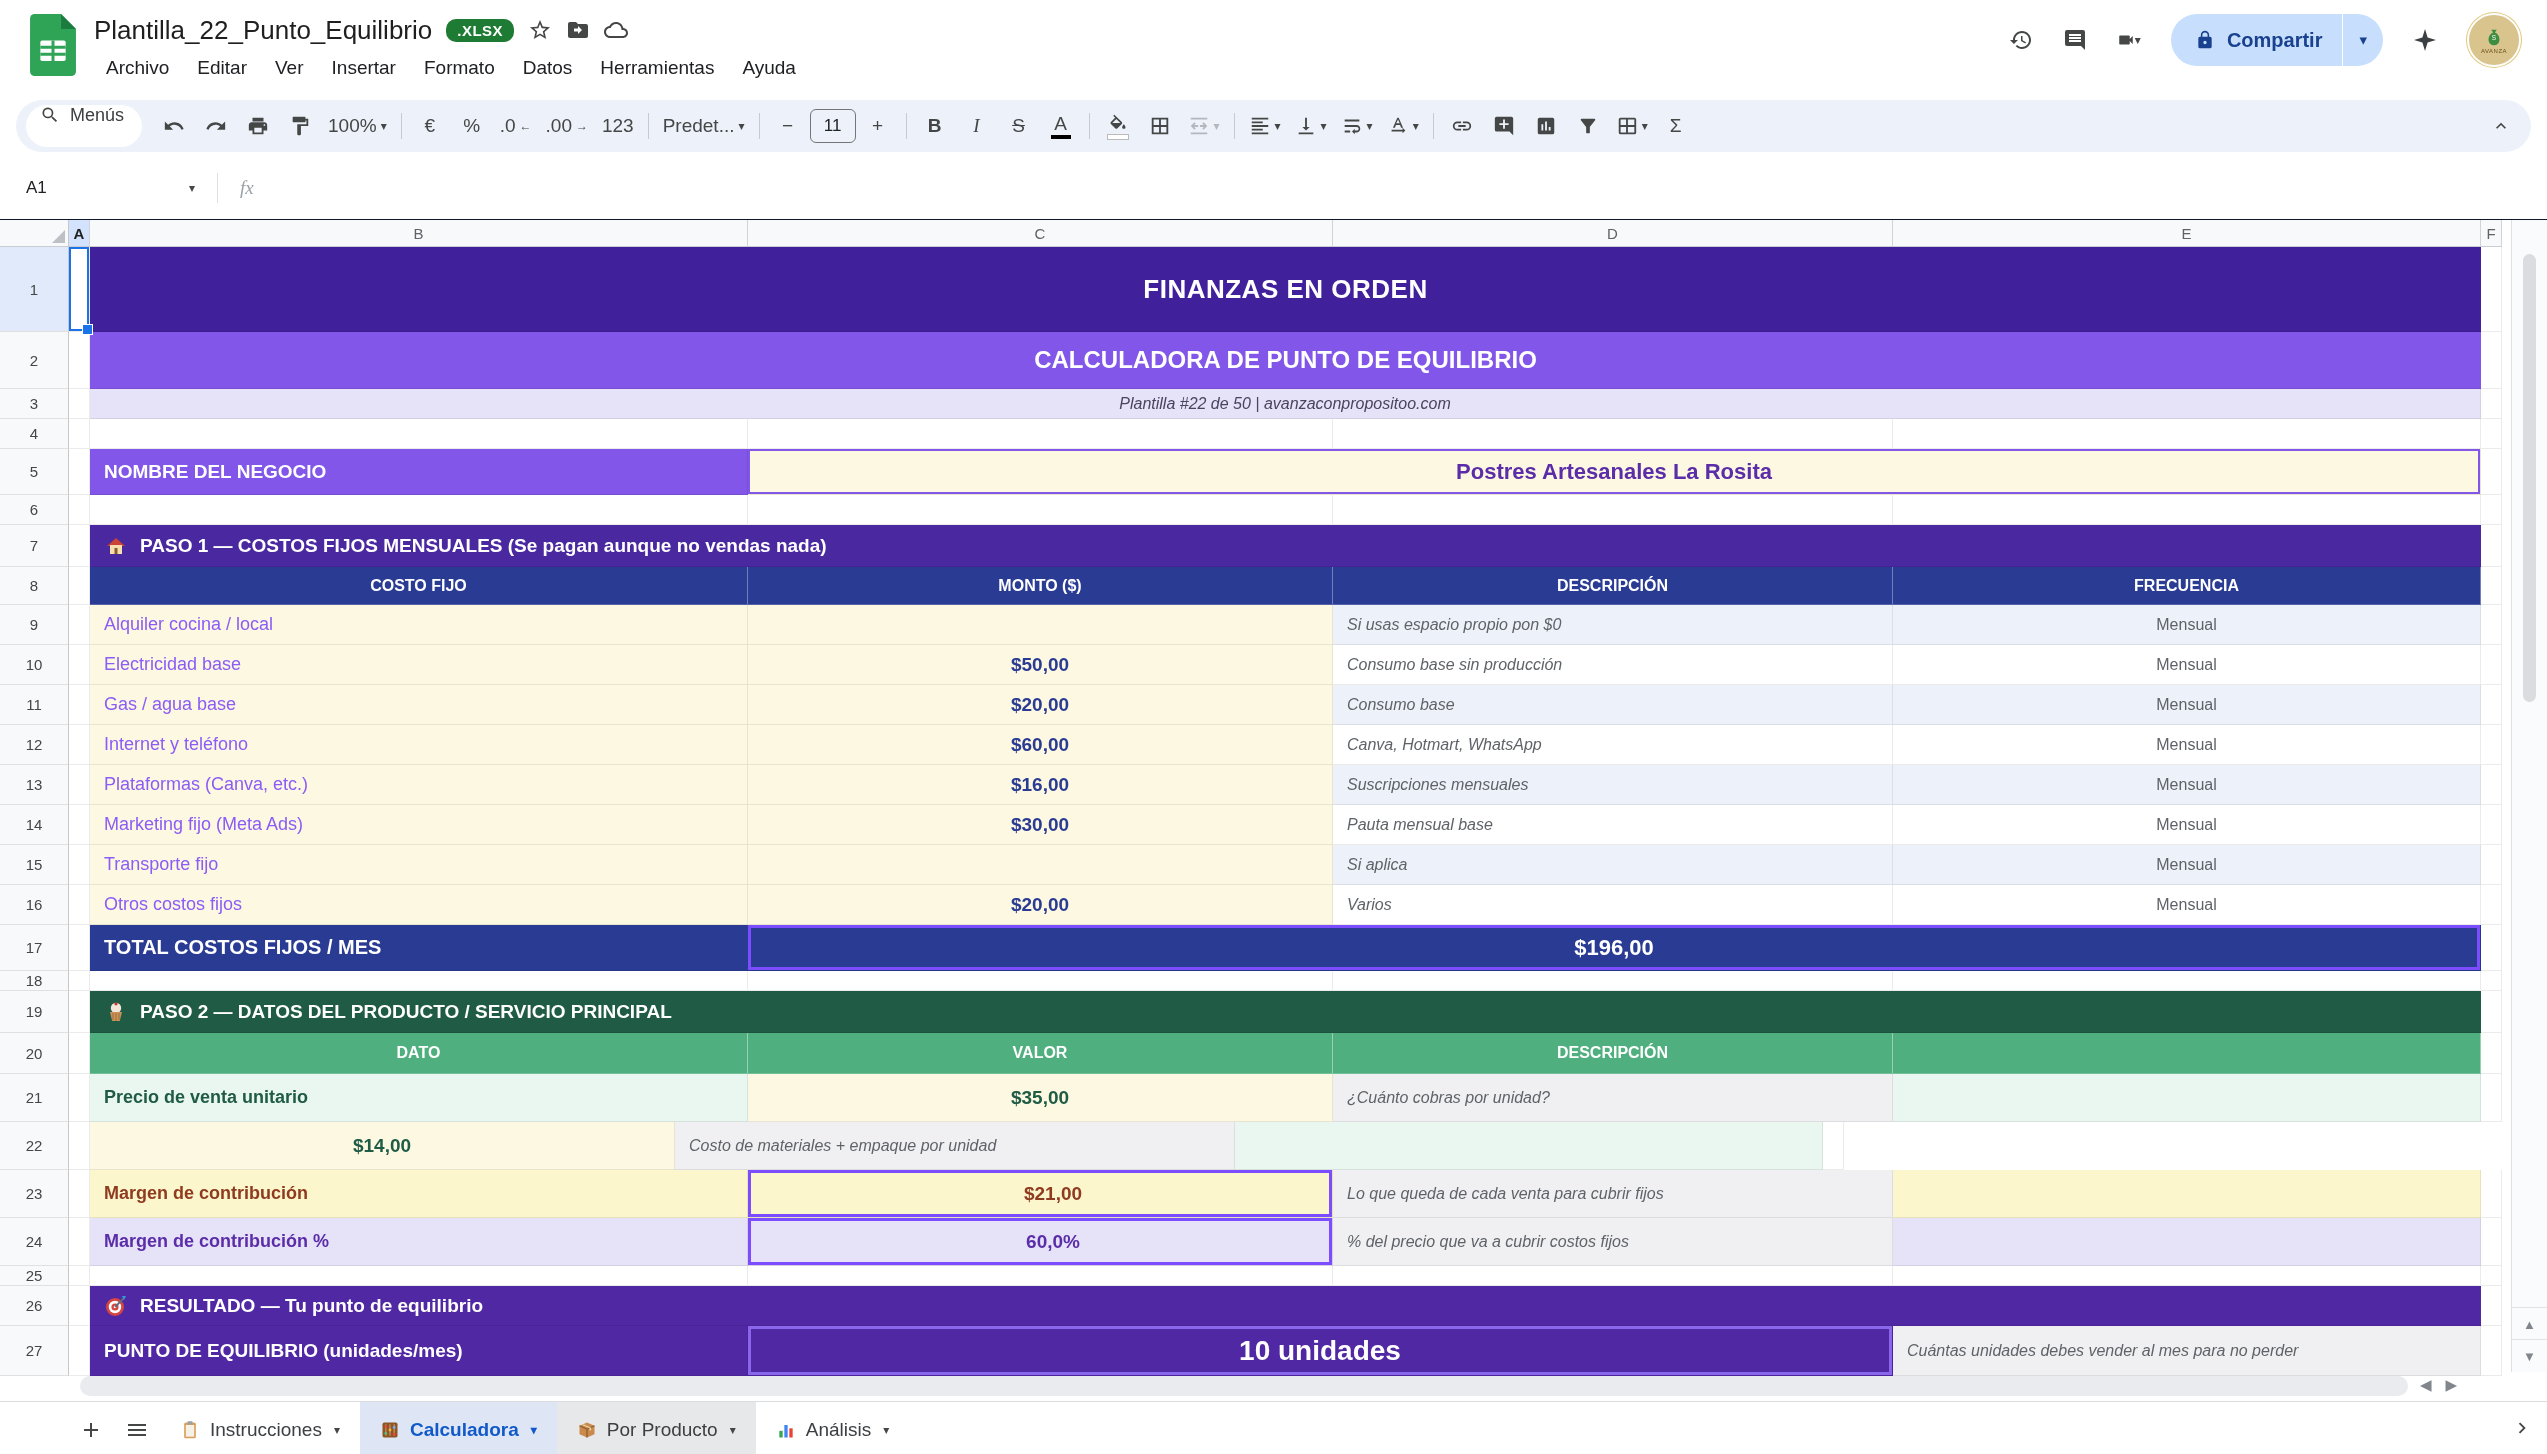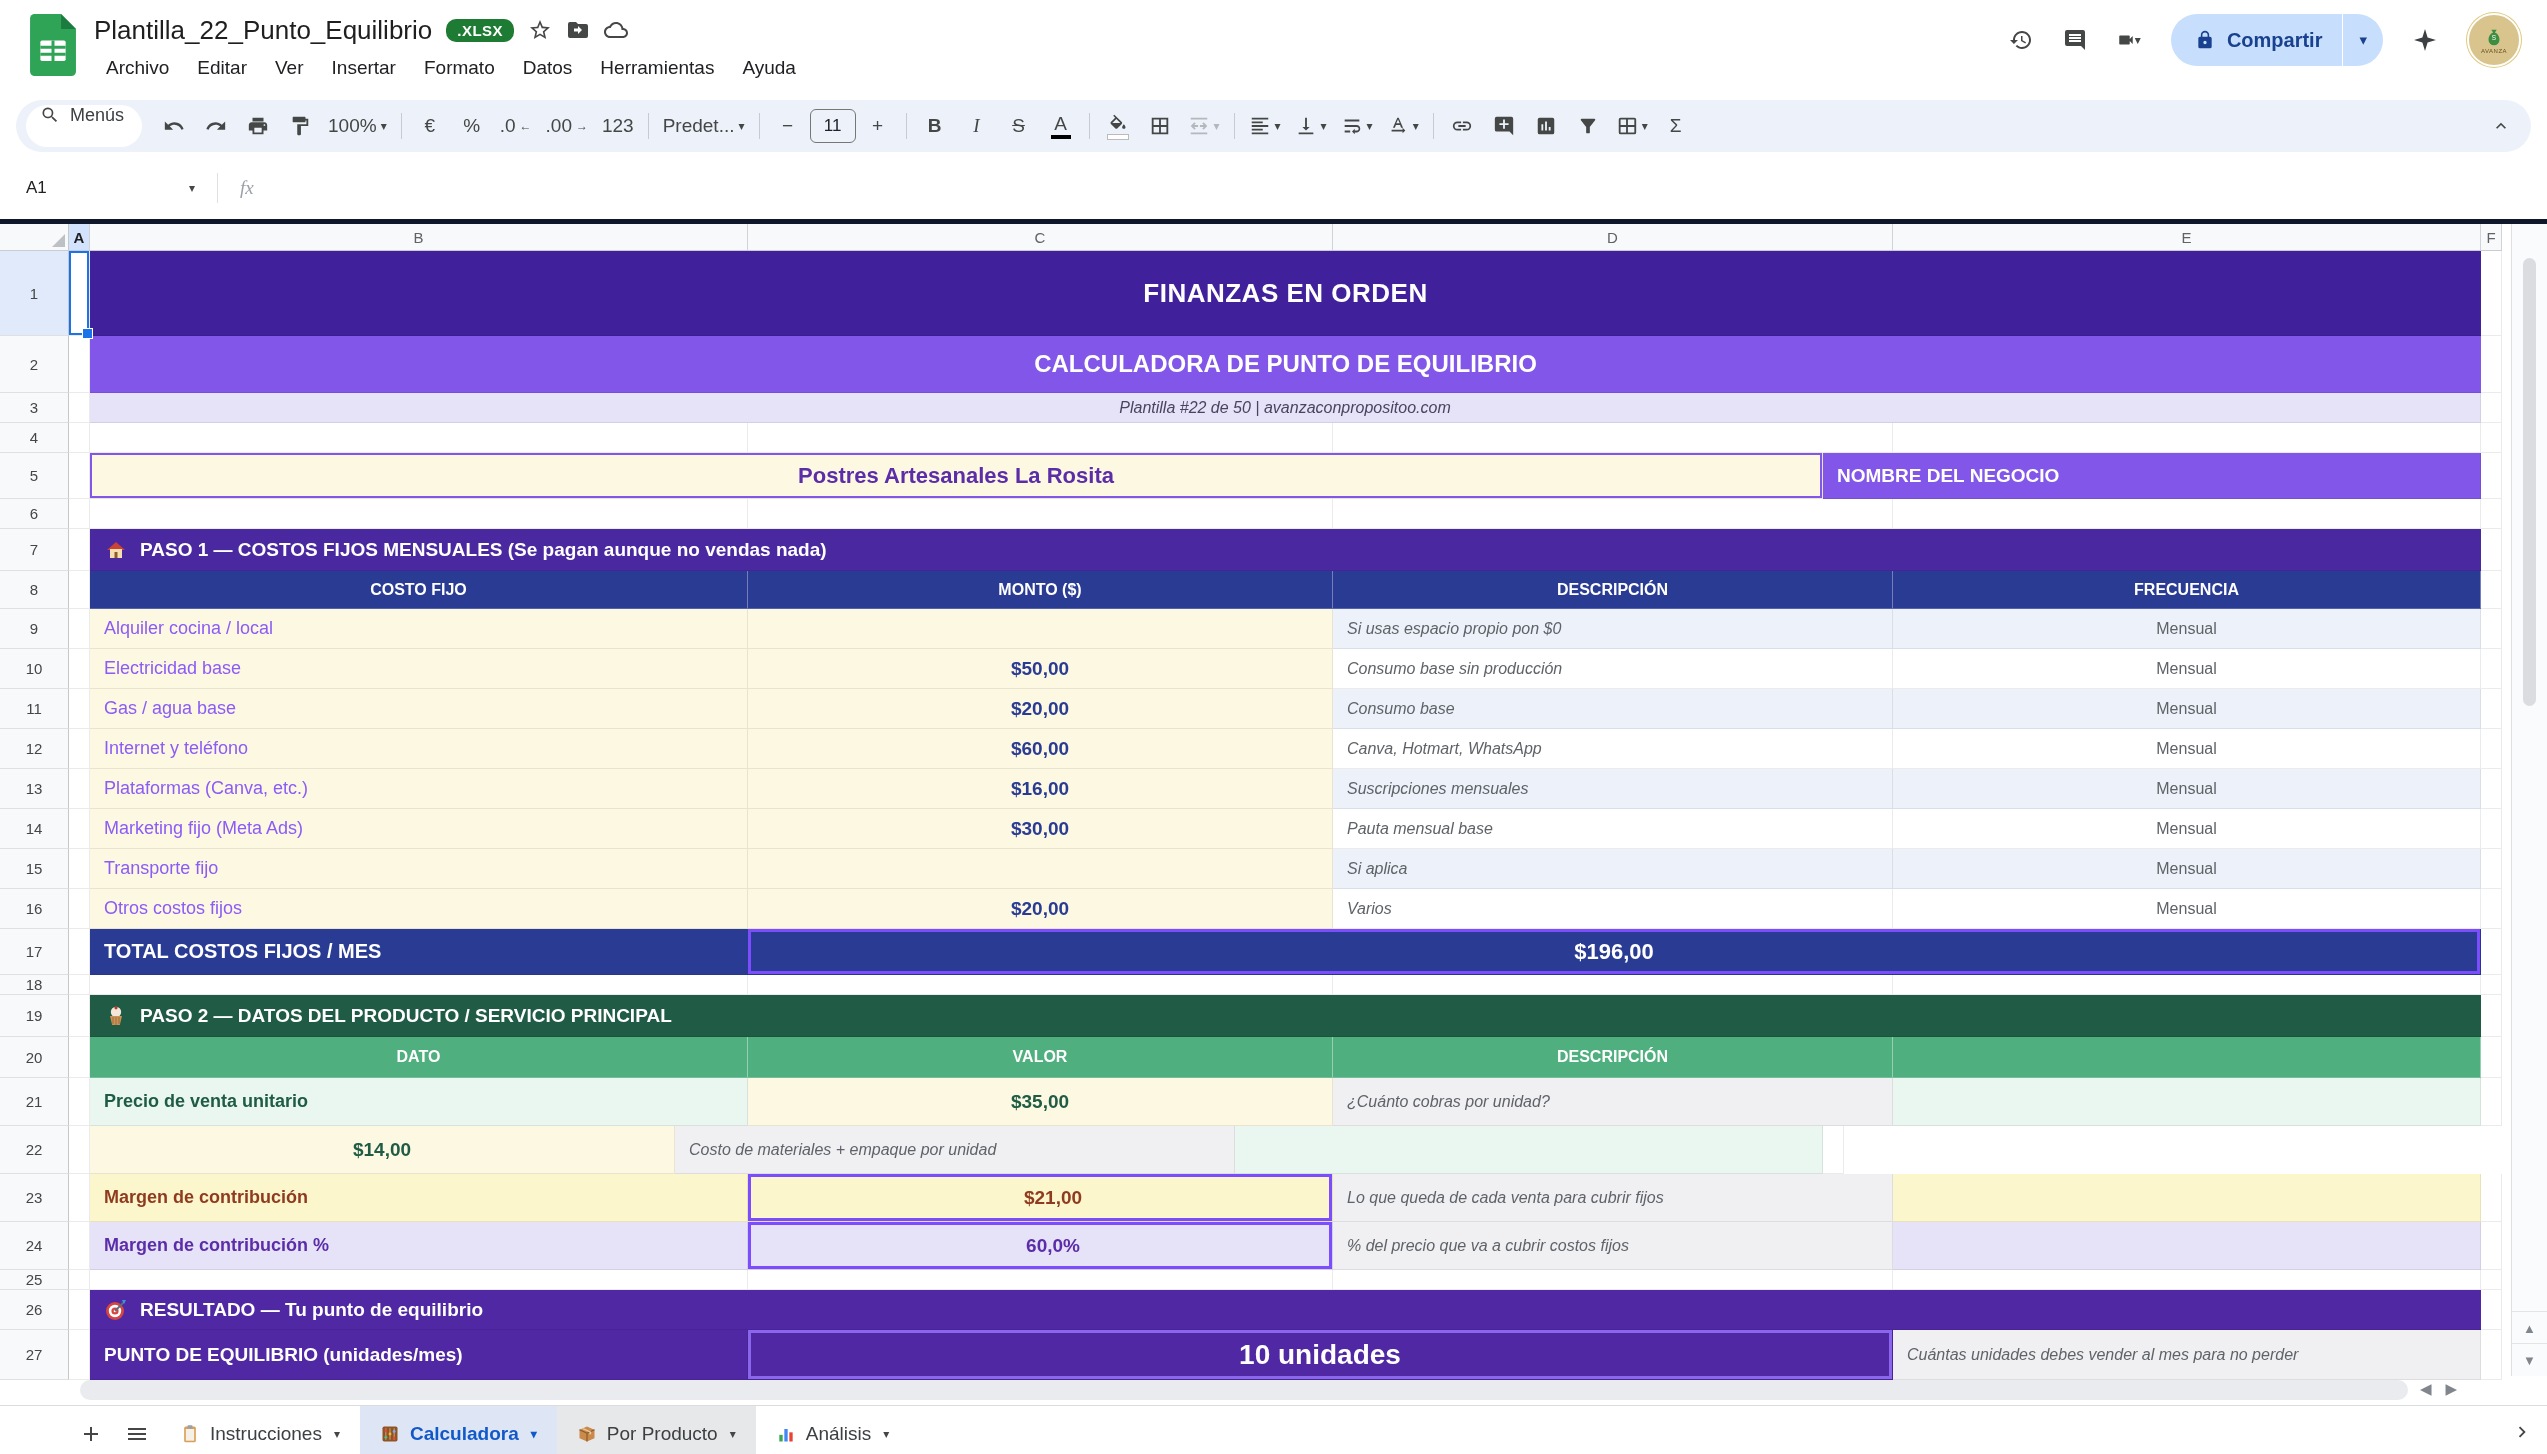--- a/index.html
+++ b/index.html
@@ -39,21 +39,21 @@
   .sizebox{width:44px;height:32px;border:1px solid #747775;border-radius:6px;display:flex;
            align-items:center;justify-content:center;font-size:17px;color:#202124;}
   .bold{font-weight:bold;} .ital{font-style:italic;font-family:"Liberation Serif",serif;}
   .strike{text-decoration:line-through;}
   .acolor{display:flex;flex-direction:column;align-items:center;line-height:1;}
   .acolor .bar{width:20px;height:4px;background:#000;margin-top:2px;}
   .fillbar{width:20px;height:4px;background:#fff;border:1px solid #bbb;margin-top:1px;}
   .mi{fill:#444746;} .midis{fill:#B4B7BC;}
   .collapse{margin-left:auto;}
   
-  .fbar{height:62px;background:#fff;border-bottom:5px solid #0f172a;display:flex;align-items:center;}
+  .fbar{height:62px;background:#fff;border-bottom:1px solid #0f172a;display:flex;align-items:center;}
   .namebox{width:169px;display:flex;align-items:center;justify-content:space-between;padding:0 14px 0 26px;font-size:17px;}
   .fdiv{width:1px;height:30px;background:#E0E0E0;margin:0 8px;}
   .fx{font-style:italic;color:#9AA0A6;font-size:19px;font-family:"Liberation Serif",serif;margin-left:14px;}
   
   .gridwrap{position:relative;height:1181px;background:#fff;}
   .colheads{display:flex;height:27px;}
   .chead{box-sizing:border-box;background:#F8F9FA;border-right:1px solid #D0D3D8;border-bottom:1px solid #C9CCD1;
          display:flex;align-items:center;justify-content:center;font-size:15px;color:#5F6368;cursor:pointer;}
   .corner{width:69px;position:relative;background:#F8F9FA;border-right:1px solid #C7C7C7;border-bottom:1px solid #C9CCD1;box-sizing:border-box;cursor:pointer;}
   .corner i{position:absolute;right:3px;bottom:3px;width:0;height:0;border-left:13px solid transparent;border-bottom:13px solid #BDC1C6;}
@@ -424,22 +424,22 @@
         <div class="cell wB"></div>
         <div class="cell wC"></div>
         <div class="cell wD"></div>
         <div class="cell wE"></div>
         <div class="cell wF"></div>
     </div>
 
     <div class="row hr5">
       <div class="gut hr5">5</div>
       <div class="cell wA"></div>
+      <div class="cell wB plabel">NOMBRE DEL NEGOCIO</div>
       <div class="cell wCE bizcell">Postres Artesanales La Rosita</div>
-      <div class="cell wB plabel">NOMBRE DEL NEGOCIO</div>
       <div class="cell wF"></div>
     </div>
 
     <div class="row h30">
       <div class="gut h30">6</div>
       <div class="cell wA"></div>
         <div class="cell wB"></div>
         <div class="cell wC"></div>
         <div class="cell wD"></div>
         <div class="cell wE"></div>

